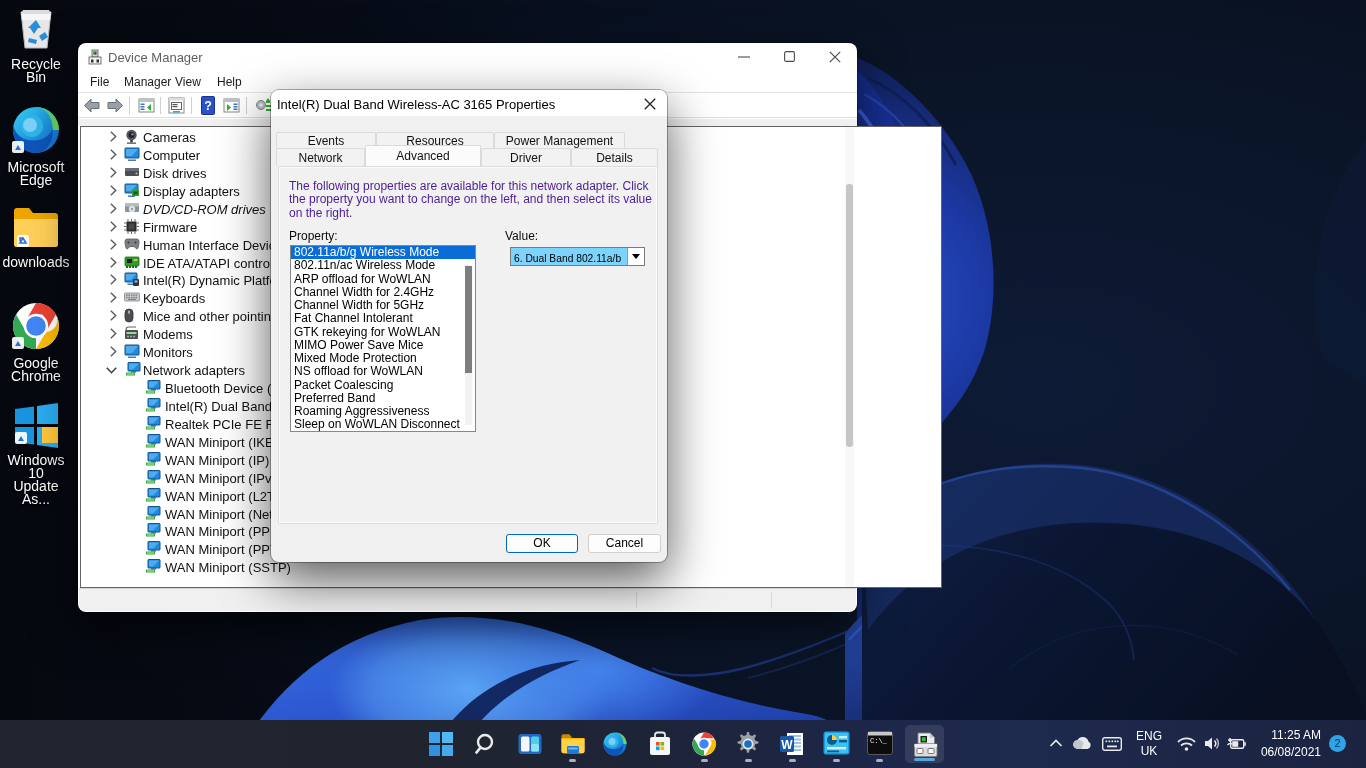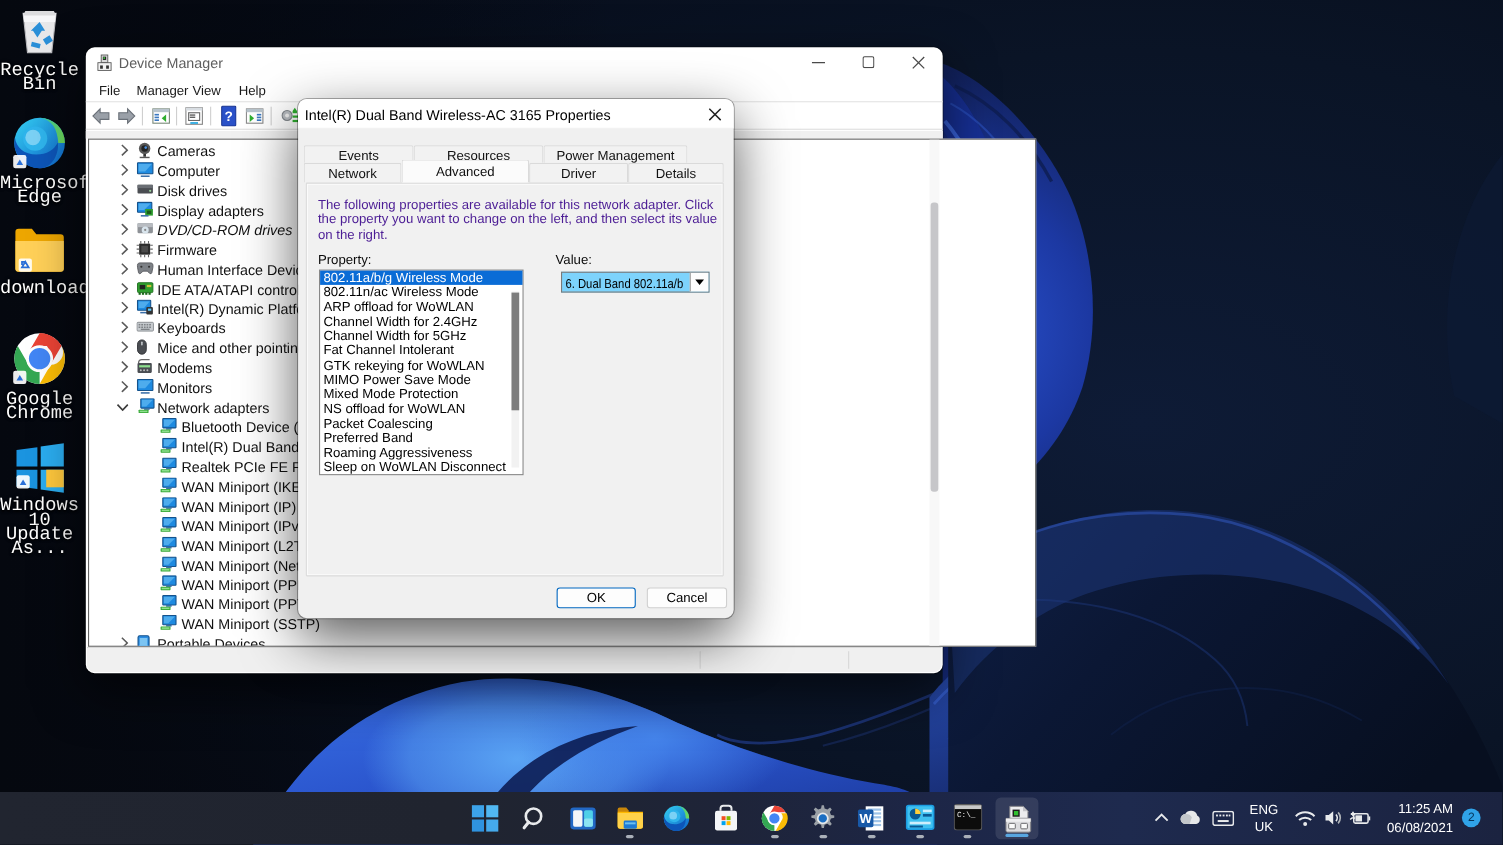--- a/index.html
+++ b/index.html
@@ -3,21 +3,21 @@
 <meta charset="utf-8">
 <style>
 * { margin:0; padding:0; box-sizing:border-box; }
 html,body { width:1366px; height:768px; overflow:hidden; font-family:"Liberation Sans", sans-serif; }
 body { position:relative; background:#0a1326; }
 
 
 #wall { position:absolute; left:0; top:0; width:1366px; height:768px; }
 
 
-.dicon { position:absolute; width:72px; text-align:center; color:#fff; font-size:17px; line-height:13px; text-shadow:0 1px 2px rgba(0,0,0,.9), 0 0 3px rgba(0,0,0,.8);font-family:Liberation Mono, monospace; }
+.dicon { position:absolute; width:72px; text-align:center; color:#fff; font-size:14px; line-height:13px; text-shadow:0 1px 2px rgba(0,0,0,.9), 0 0 3px rgba(0,0,0,.8); }
 .dicon svg { display:block; margin:0 auto; }
 
 
 #dm { position:absolute; left:78px; top:43px; width:779px; height:569px; background:#fff; border-radius:8px; box-shadow:0 16px 45px rgba(0,0,0,.6), 0 0 0 1px rgba(0,0,0,.28); }
 #dm .titlebar { position:absolute; left:0; top:0; right:0; height:28px; }
 #dm .title { position:absolute; left:30px; top:7px; font-size:13px; color:#5e5e5e; }
 #dm .menubar { position:absolute; left:0; top:28px; right:0; height:22px; border-bottom:1px solid #e3e3e3; font-size:12px; color:#1a1a1a; }
 #dm .menubar span { position:absolute; top:4px; }
 #dm .toolbar { position:absolute; left:0; top:51px; right:0; height:24px; border-bottom:1px solid #dedede; }
 #dm .tsep { position:absolute; top:3px; width:1px; height:17px; background:#cfcfcf; }
@@ -574,30 +574,20 @@
       <div class="trow" style="top:431.32px; right:0;">
         <span class="ticon" style="left:63px;"><svg width="17" height="15" viewBox="0 0 17 15">
             <rect x="4" y="0.5" width="12" height="8.5" rx="0.5" fill="#1e8ae0" stroke="#14528c" stroke-width="1"></rect>
             <path d="M5,1.5 L15,1.5 9,7.5 5,7.5 Z" fill="#5ab4f0" opacity="0.8"></path>
             <rect x="7" y="9" width="5" height="1.6" fill="#3a6ea8"></rect>
             <rect x="2" y="10.5" width="9" height="3" rx="0.5" fill="#37a837"></rect>
             <rect x="3" y="11.3" width="7" height="1.4" fill="#8ee08e"></rect>
           </svg></span>
         <span class="tlabel" style="left:84px;">WAN Miniport (SSTP)</span>
       </div>
-      <div class="trow" style="top:449.25px; right:0;">
-        <svg style="position:absolute;left:29px;top:3px;" width="7" height="11" viewBox="0 0 7 11">
-          <path d="M0.8,0.8 L5.7,5.5 L0.8,10.2" fill="none" stroke="#5a5a5a" stroke-width="1.4"></path>
-        </svg>
-        <span class="ticon" style="left:43px;"><svg width="13" height="15" viewBox="0 0 13 15">
-            <rect x="1.5" y="1" width="10" height="13" rx="1.5" fill="#2a8ce2" stroke="#14528c" stroke-width="1"></rect>
-            <rect x="3" y="3" width="7" height="8" fill="#7cc4f2"></rect>
-          </svg></span>
-        <span class="tlabel" style="left:62px;">Portable Devices</span>
-      </div>
     </div>
   <div class="vscroll">
       <div class="vthumb" style="top:57px; height:263px;"></div>
     </div>
   <div class="statusbar">
     <div class="ssep" style="left:557px;"></div>
     <div class="ssep" style="left:692px;"></div>
   </div>
 </div>
 
@@ -620,21 +610,21 @@
   <div class="lbl" style="left:18px; top:139px;">Property:</div>
   <div class="lbl" style="left:234px; top:139px;">Value:</div>
   <div class="listbox">
     <div class="li lisel">802.11a/b/g Wireless Mode</div>
     <div class="li">802.11n/ac Wireless Mode</div>
     <div class="li">ARP offload for WoWLAN</div>
     <div class="li">Channel Width for 2.4GHz</div>
     <div class="li">Channel Width for 5GHz</div>
     <div class="li">Fat Channel Intolerant</div>
     <div class="li">GTK rekeying for WoWLAN</div>
-    <div class="li">MIMO Power Save Mode</div>
+    <div class="li">MIMO Power Save Mice</div>
     <div class="li">Mixed Mode Protection</div>
     <div class="li">NS offload for WoWLAN</div>
     <div class="li">Packet Coalescing</div>
     <div class="li">Preferred Band</div>
     <div class="li">Roaming Aggressiveness</div>
     <div class="li">Sleep on WoWLAN Disconnect</div>
     <div class="lbscroll">
         <div class="lbthumb"></div>
       </div>
   </div>

